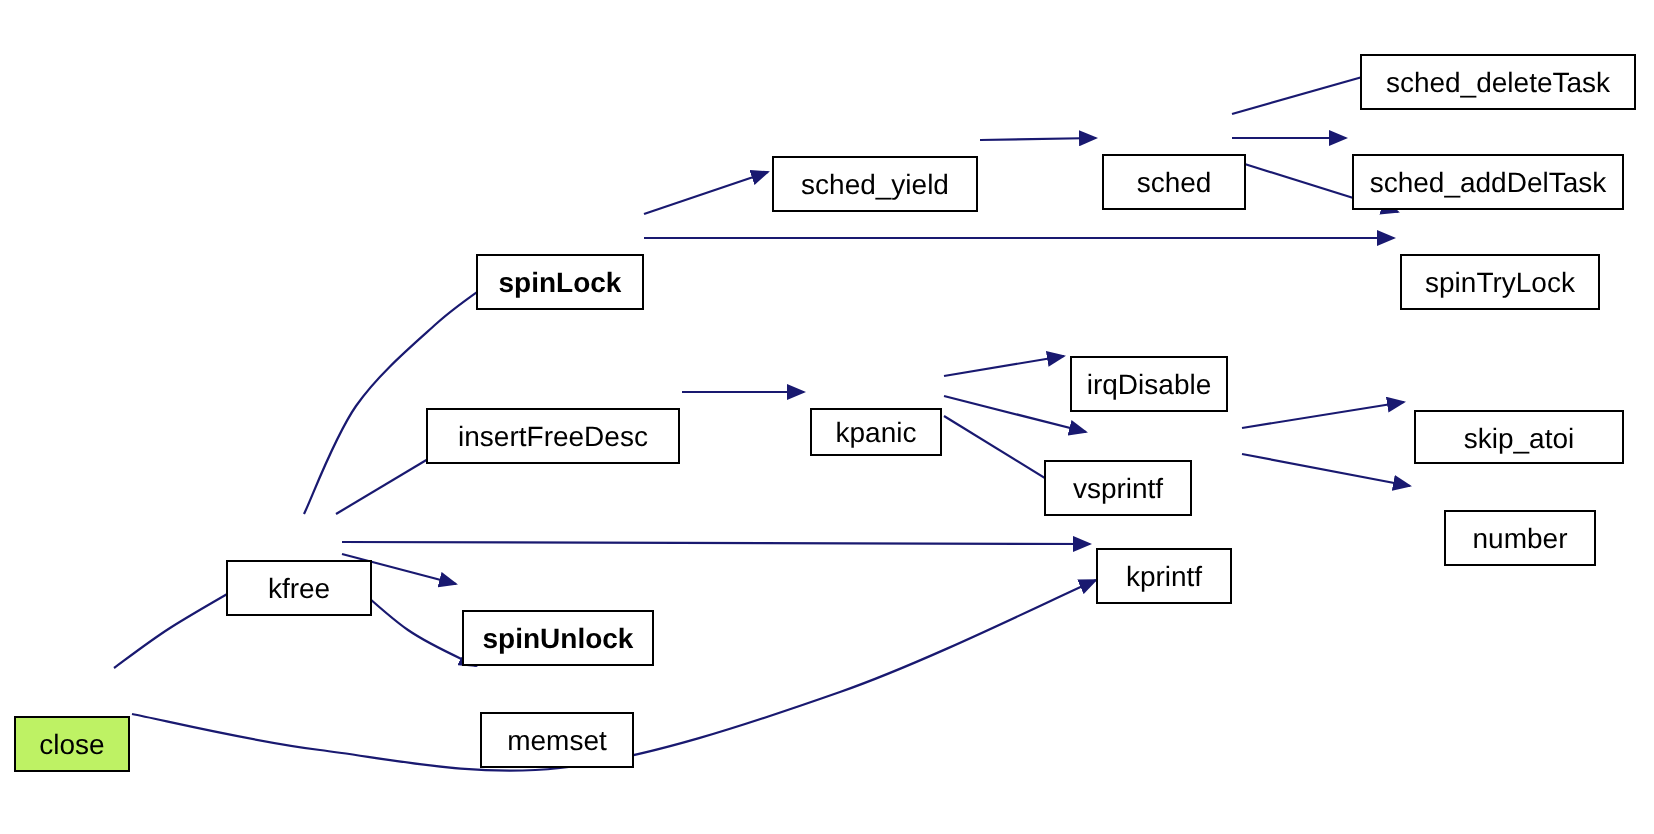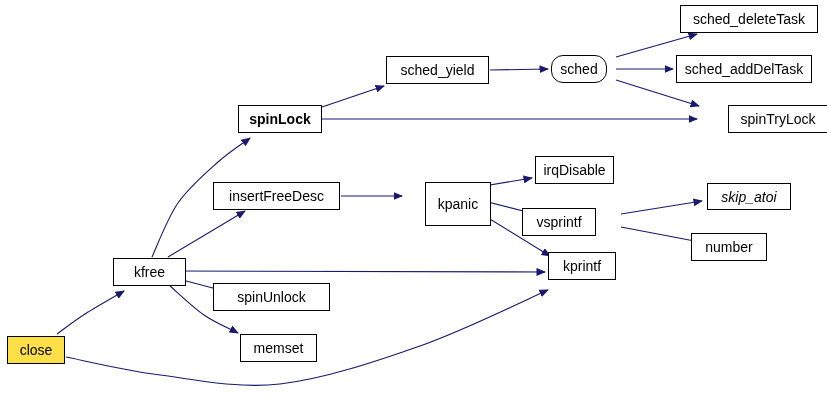--- a/index.html
+++ b/index.html
@@ -11,22 +11,23 @@
     box-sizing:border-box;
     border:1px solid #000000;
     background:#ffffff;
     display:flex;
     align-items:center;
     justify-content:center;
     font-size:14px;
     color:#000000;
     white-space:nowrap;
     cursor:pointer;
+    margin-top:22px;
   }
-  .node.root{background:#fde047;cursor:default;}
+  .node.root{background:#bef264;cursor:default;}
   .edge{fill:none;stroke-width:1.1px;}
 </style>
 </head>
 <body>
 
 <div class="canvas">
   <svg class="edge-layer" id="edge-layer" viewBox="0 0 827 417" xmlns="http://www.w3.org/2000/svg">
     <defs>
       <marker id="arrowhead" markerWidth="10" markerHeight="8" refX="8.5" refY="4" orient="auto" markerUnits="userSpaceOnUse">
         <path d="M0,0 L9.5,4 L0,8 Z" fill="#191970"></path>
@@ -52,27 +53,27 @@
         <path d="M472,208 L550,256" class="edge" stroke="#191970" marker-end="url(#arrowhead)"></path>
         <path d="M621,214 L702,201" class="edge" stroke="#191970" marker-end="url(#arrowhead)"></path>
         <path d="M621,227 L705,243" class="edge" stroke="#191970" marker-end="url(#arrowhead)"></path>
       </g>
   </svg>
   <div id="node-layer">
       <div class="node root" style="left: 7px; top: 336px; width: 58px; height: 28px;">close</div>
       <div class="node" style="left: 113px; top: 258px; width: 73px; height: 28px;">kfree</div>
       <div class="node" style="left: 238px; top: 105px; width: 84px; height: 28px; font-weight: bold;">spinLock</div>
       <div class="node" style="left: 386px; top: 56px; width: 103px; height: 28px; text-align: center;">sched_yield</div>
-      <div class="node" style="left: 551px; top: 55px; width: 56px; height: 28px; border-radius: 12px;">sched</div>
+      <div class="node" style="left: 551px; top: 55px; width: 72px; height: 28px;">sched</div>
       <div class="node" style="left: 680px; top: 5px; width: 138px; height: 28px;">sched_deleteTask</div>
       <div class="node" style="left: 676px; top: 55px; width: 136px; height: 28px;">sched_addDelTask</div>
-      <div class="node" style="left: 728px; top: 105px; width: 100px; height: 28px;">spinTryLock</div>
+      <div class="node" style="left: 700px; top: 105px; width: 100px; height: 28px;">spinTryLock</div>
       <div class="node" style="left: 213px; top: 182px; width: 127px; height: 28px;">insertFreeDesc</div>
-      <div class="node" style="left: 425px; top: 182px; width: 66px; height: 44px; text-align: center;">kpanic</div>
+      <div class="node" style="left: 405px; top: 182px; width: 66px; height: 24px; text-align: center;">kpanic</div>
       <div class="node" style="left: 535px; top: 156px; width: 79px; height: 28px;">irqDisable</div>
       <div class="node" style="left: 522px; top: 208px; width: 74px; height: 28px;">vsprintf</div>
-      <div class="node" style="left: 707px; top: 183px; width: 84px; height: 27px; font-style: italic;">skip_atoi</div>
-      <div class="node" style="left: 691px; top: 233px; width: 76px; height: 28px;">number</div>
+      <div class="node" style="left: 707px; top: 183px; width: 105px; height: 27px;">skip_atoi</div>
+      <div class="node" style="left: 722px; top: 233px; width: 76px; height: 28px;">number</div>
       <div class="node" style="left: 548px; top: 252px; width: 68px; height: 28px;">kprintf</div>
-      <div class="node" style="left: 213px; top: 283px; width: 117px; height: 28px;">spinUnlock</div>
+      <div class="node" style="left: 231px; top: 283px; width: 96px; height: 28px; font-weight: bold;">spinUnlock</div>
       <div class="node" style="left: 240px; top: 334px; width: 77px; height: 28px;">memset</div>
     </div>
 </div>
 
 </body></html>

